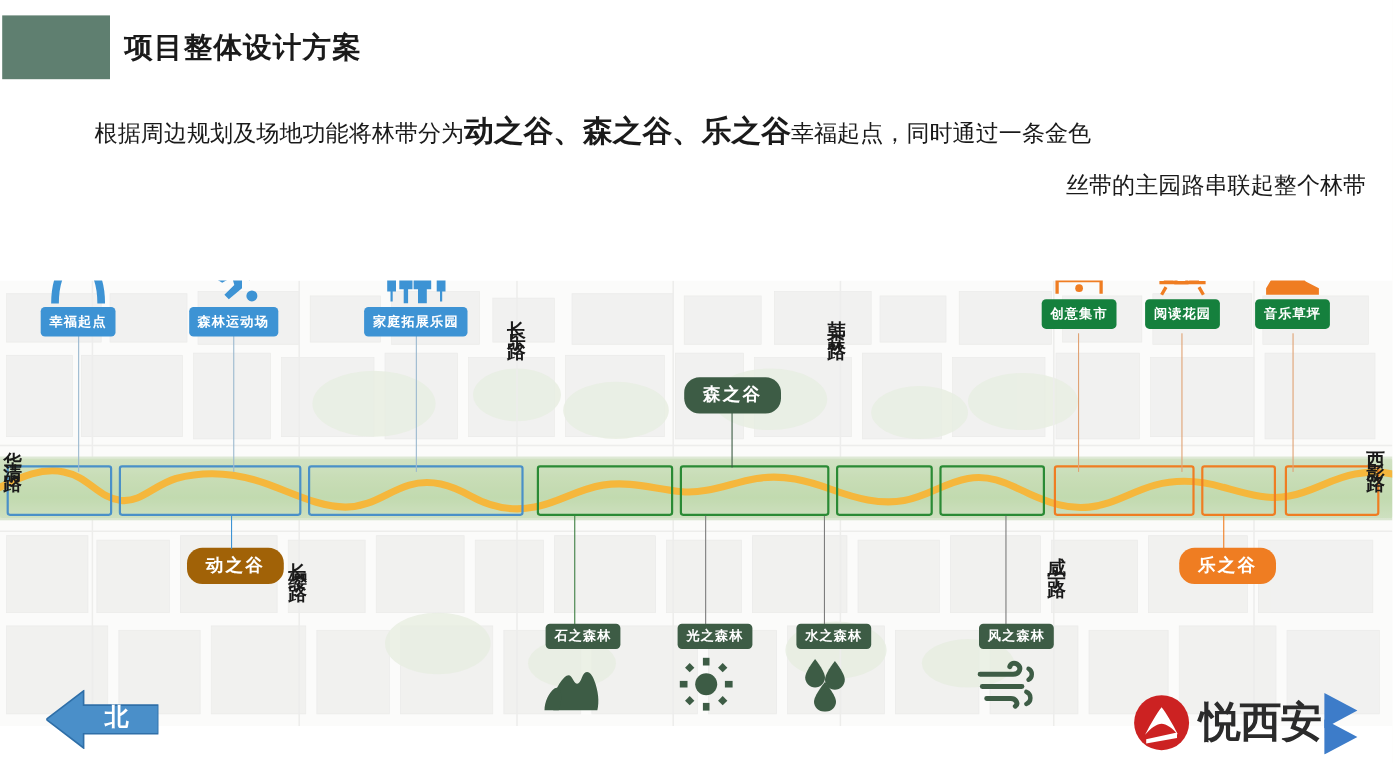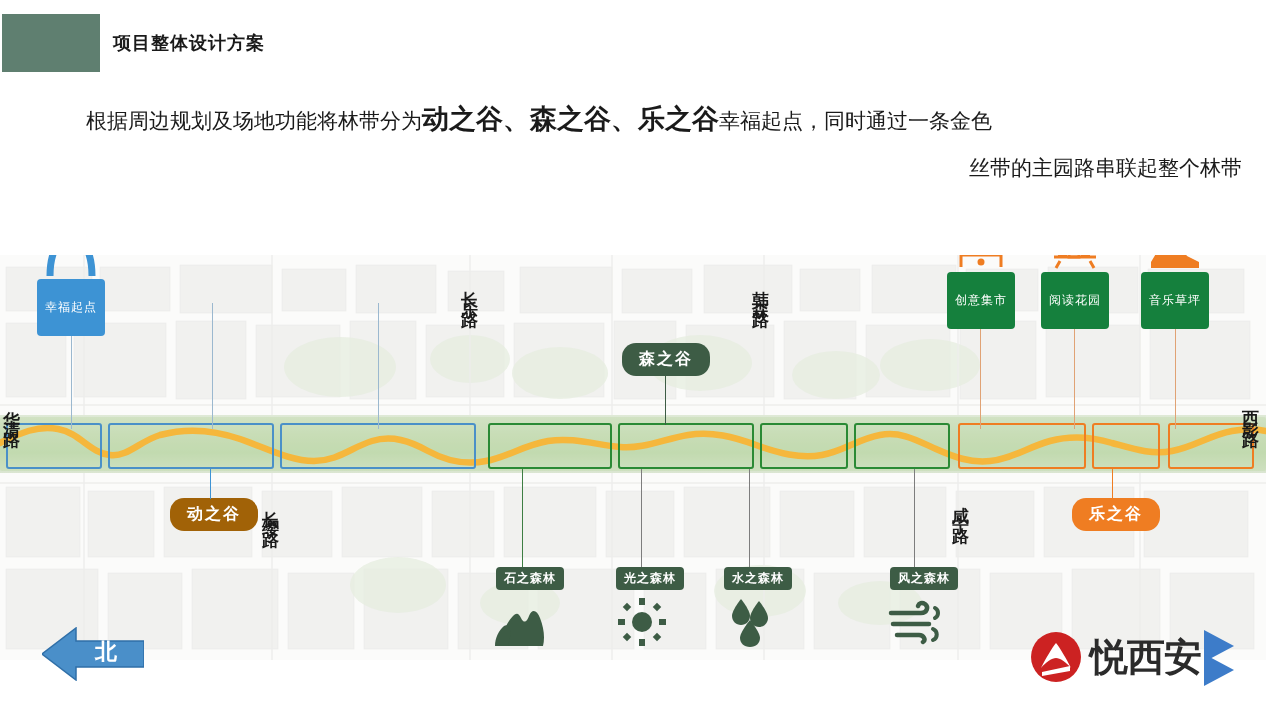--- a/index.html
+++ b/index.html
@@ -5,21 +5,21 @@
   html,body{margin:0;padding:0;}
   body{
     width:1266px;height:713px;position:relative;overflow:hidden;
     background:#ffffff;
     font-family:"Liberation Sans","DejaVu Sans",sans-serif;
   }
 
   
   #title-bar{position:absolute;left:0;top:14px;width:1266px;height:58px;}
   #title-block{position:absolute;left:2px;top:0;width:98px;height:58px;background:#5f7f70;}
-  #title-text{position:absolute;left:113px;top:8px;font-size:18px;font-weight:bold;color:#1a1a1a;letter-spacing:1px;line-height:42px;}
+  #title-text{position:absolute;left:113px;top:8px;font-size:26px;font-weight:bold;color:#1a1a1a;letter-spacing:1px;line-height:42px;}
 
   
   #intro{position:absolute;left:0;top:96px;width:1266px;padding:0 24px;box-sizing:border-box;}
   #intro .line{font-size:21px;color:#1a1a1a;line-height:47px;white-space:nowrap;}
   #intro .l1{padding-left:62px;}
   #intro .l2{padding-left:0px;text-align:right;}
   .em{font-weight:bold;font-size:27px;letter-spacing:0px;}
 
   
   #map{position:absolute;left:0;top:255px;width:1266px;height:405px;overflow:hidden;}
@@ -43,22 +43,22 @@
   
   .zone-pill{position:absolute;color:#fff;font-size:16px;font-weight:bold;
              padding:6px 17px;border-radius:14px;letter-spacing:2px;white-space:nowrap;}
   .zone-pill.blue{background:#a16207;}
   .zone-pill.green{background:#3d5c45;}
   .zone-pill.orange{background:#ef7d22;}
 
   
   .poi{position:absolute;text-align:center;}
   .poi .ic{height:46px;display:flex;align-items:flex-end;justify-content:center;}
-  .poi .tag{display:inline-block;color:#fff;font-size:12px;font-weight:normal;
-            padding:20px 8px;border-radius:4px;letter-spacing:1px;white-space:nowrap;margin-top:3px;}
+  .poi .tag{display:inline-block;color:#fff;font-size:12px;font-weight:bold;
+            padding:5px 8px;border-radius:4px;letter-spacing:1px;white-space:nowrap;margin-top:3px;}
   .poi.blue .tag{background:#3d93d4;}
   .poi.orange .tag{background:#15803d;}
   .lead{position:absolute;background:#9bb8cf;width:1px;}
   .lead.o{background:#e0a274;}
   .lead.g{background:#3e7e43;}
   .lead.k{background:#7d7d7d;}
 
   
   .poib{position:absolute;text-align:right;}
   .poib .tag{display:inline-block;background:#3d5c45;color:#fff;font-size:12px;font-weight:bold;
@@ -215,21 +215,46 @@
 
   <div class="poi blue" style="left:25px;top:-25px;width:92px;">
     <div class="ic">
       <svg width="54" height="44" viewBox="0 0 54 44">
           <path d="M6 44 C6 14 20 2 27 2 C34 2 48 14 48 44" fill="none" stroke="#3d93d4" stroke-width="7" stroke-linecap="round"></path>
         </svg>
     </div>
     <div class="tag">幸福起点</div>
   </div>
 
-
+  <div class="poi blue" style="left:160px;top:-25px;width:104px;">
+    <div class="ic">
+      <svg width="52" height="46" viewBox="0 0 52 46" fill="#3d93d4">
+        <circle cx="33" cy="6" r="5.5"></circle>
+        <path d="M28 13 L16 20 L9 16 L6 21 L16 27 L25 22 L27 29 L18 38 L22 42 L34 32 L34 22 L41 25 L43 18 Z"></path>
+        <circle cx="43" cy="39" r="5"></circle>
+      </svg>
+    </div>
+    <div class="tag">森林运动场</div>
+  </div>
+
+  <div class="poi blue" style="left:320px;top:-25px;width:116px;">
+    <div class="ic">
+      <svg width="62" height="46" viewBox="0 0 62 46" fill="#3d93d4">
+        <circle cx="9" cy="18" r="4"></circle>
+          <path d="M5 23 h8 v12 h-3 v9 h-2 v-9 h-3 z"></path>
+        <circle cx="22" cy="10" r="5.5"></circle>
+          <path d="M16 17 h12 v16 h-4 v13 h-4 v-13 h-4 z"></path>
+        <circle cx="37" cy="10" r="5.5"></circle>
+          <path d="M37 17 c7 0 8 5 8 9 v7 h-4 v13 h-8 v-13 h-4 v-7 c0-4 1-9 8-9 z"></path>
+        <circle cx="54" cy="19" r="4"></circle>
+          <path d="M50 24 h8 v11 h-3 v9 h-2 v-9 h-3 z"></path>
+      </svg>
+    </div>
+    <div class="tag">家庭拓展乐园</div>
+  </div>
 
   <div class="poi orange" style="left:934px;top:-32px;width:94px;">
     <div class="ic">
       <svg width="58" height="52" viewBox="0 0 58 52" fill="none" stroke="#ef7d22" stroke-width="3">
         <path d="M5 4 h48 v10 h-48 z"></path>
         <path d="M5 14 l6 8 M17 14 l-6 8 M17 14 l6 8 M29 14 l-6 8 M29 14 l6 8 M41 14 l-6 8 M41 14 l6 8 M53 14 l-6 8"></path>
         <path d="M9 24 v26 M49 24 v26 M9 38 h40"></path>
         <circle cx="20" cy="32" r="3.5" fill="#ef7d22" stroke="none"></circle>
         <circle cx="29" cy="32" r="3.5" fill="#ef7d22" stroke="none"></circle>
         <circle cx="38" cy="32" r="3.5" fill="#ef7d22" stroke="none"></circle>

